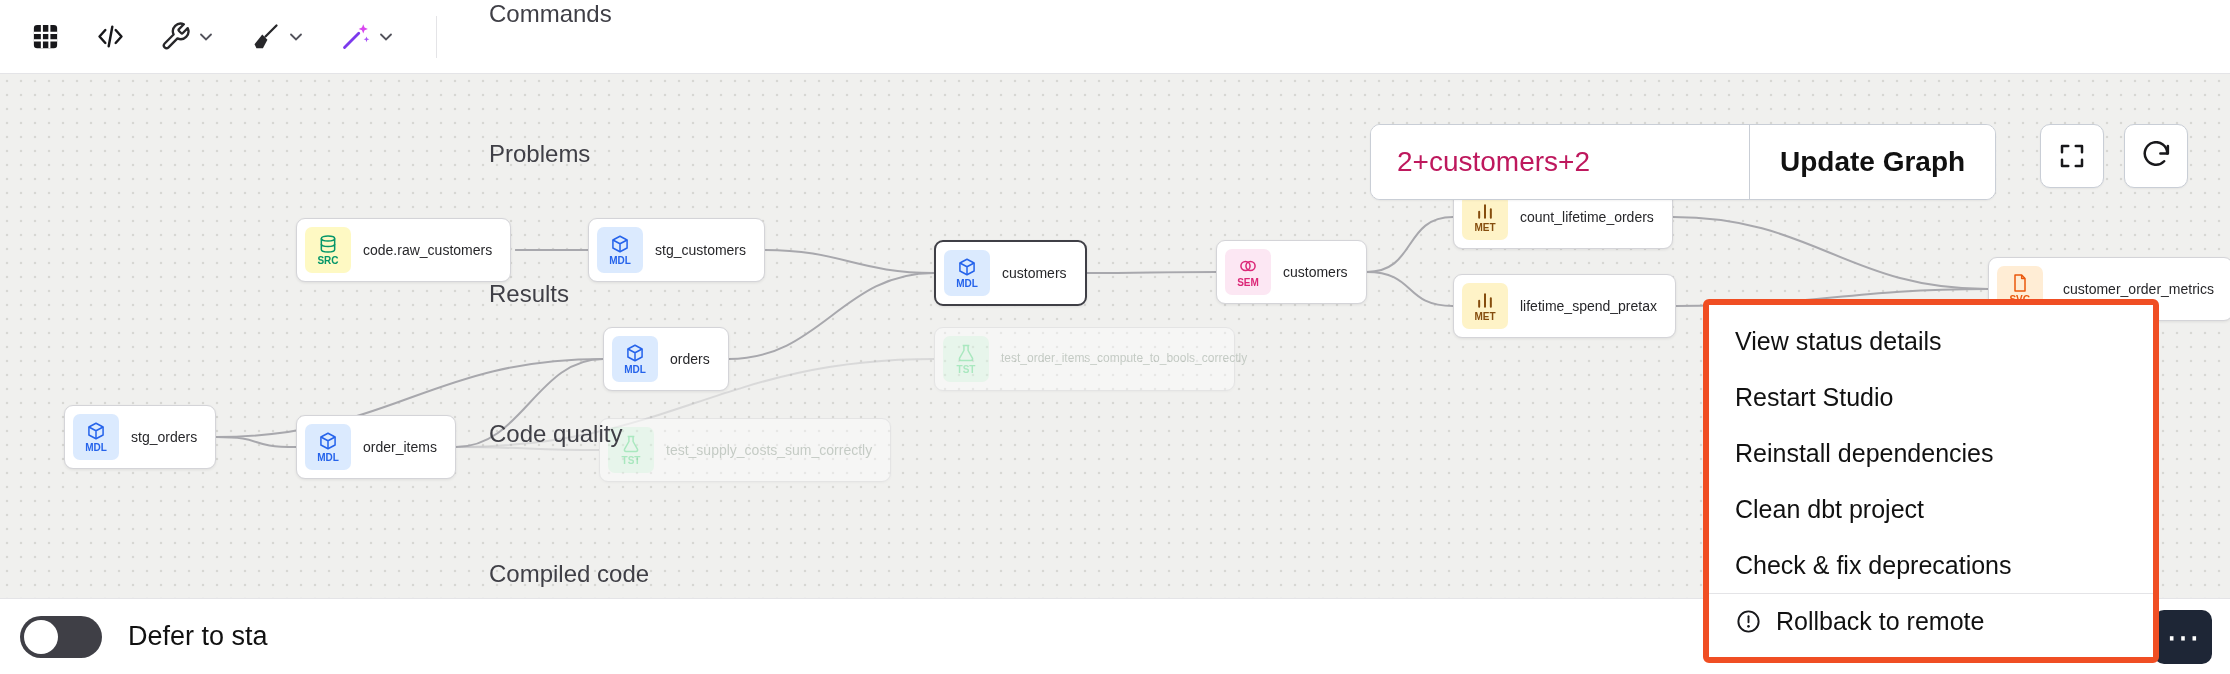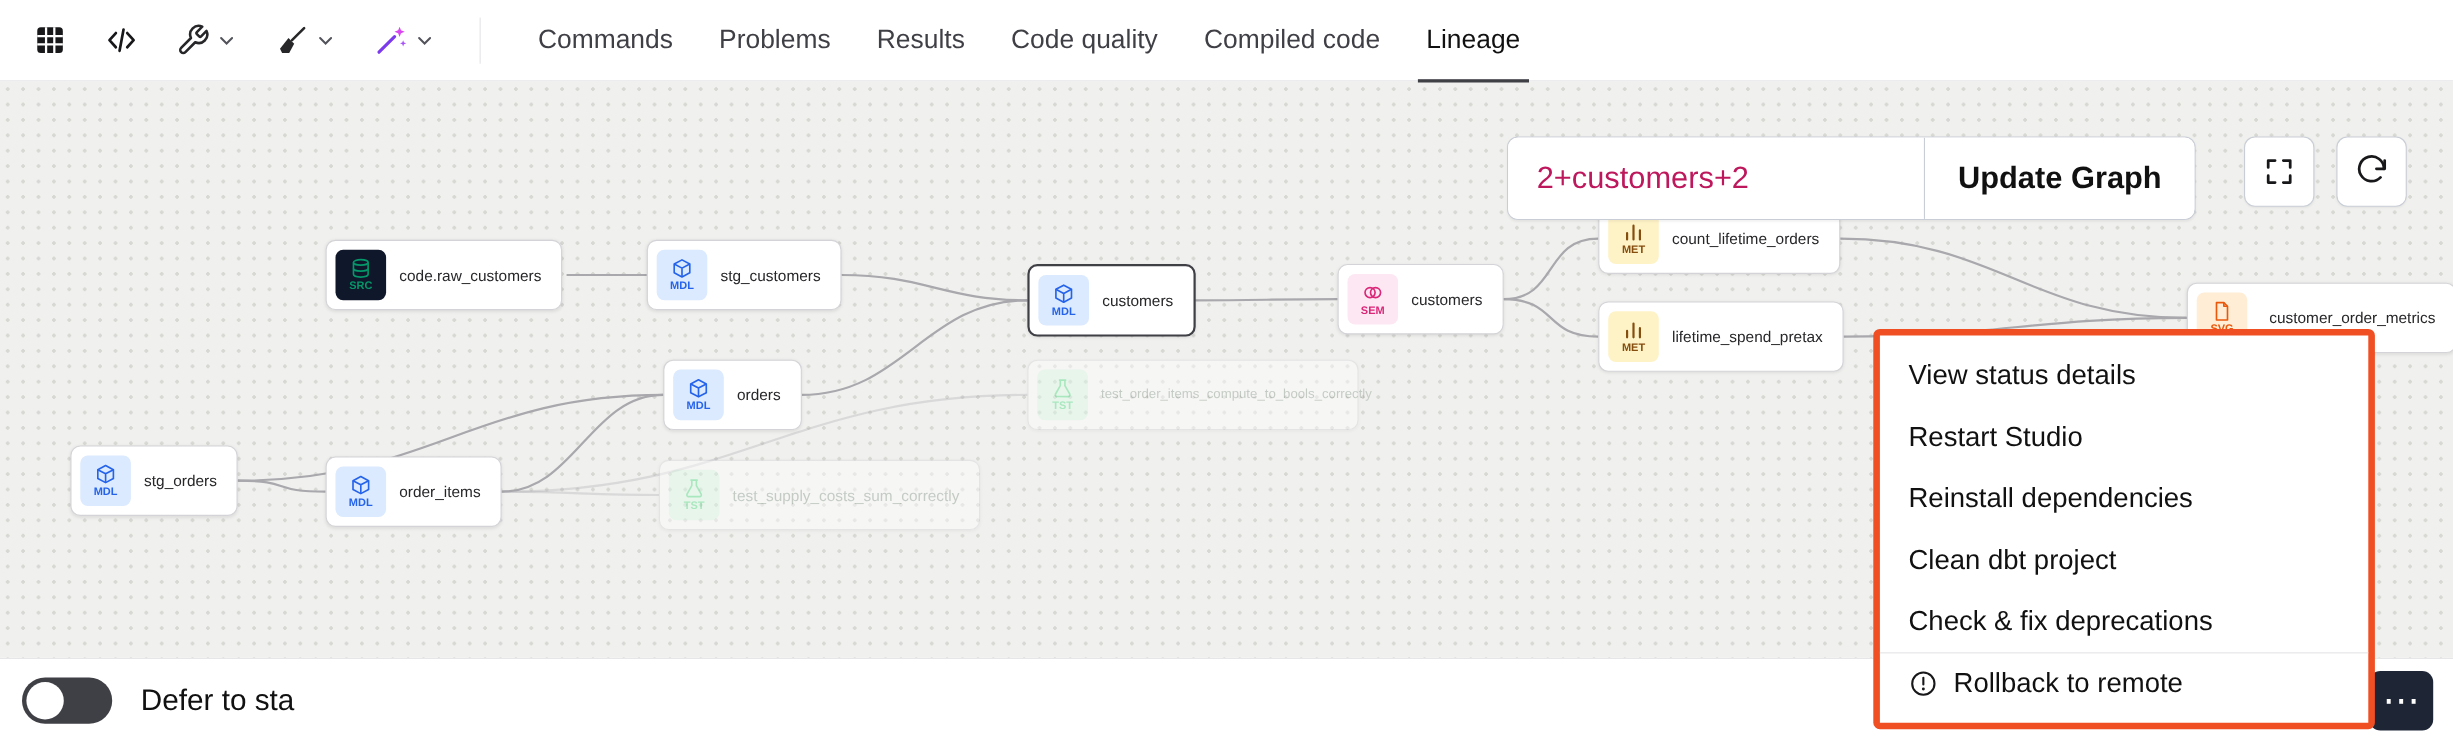--- a/index.html
+++ b/index.html
@@ -13,21 +13,21 @@
   .topbar {
     position:absolute; top:0; left:0; width:2230px; height:74px;
     background:#fff; border-bottom:1px solid #e4e4e7;
     display:flex; align-items:center; z-index:40; padding-left:30px;
   }
   .iconbar { display:flex; align-items:center; gap:34px; }
   .icon-btn { display:flex; align-items:center; gap:5px; cursor:pointer; }
   .icon-btn svg.main { width:31px; height:31px; }
   .icon-btn svg.chev { width:20px; height:20px; }
   .topbar-divider { width:1px; height:42px; background:#e4e4e7; margin-left:40px; }
-  .tabs { display:flex; margin-left:52px; gap:42px; height:74px; }
+  .tabs { display:flex; margin-left:52px; gap:112px; height:74px;flex-direction:column; }
   .tab {
     display:flex; align-items:center; font-size:24px; color:#3f3f46;
     position:relative; cursor:pointer; white-space:nowrap; font-weight:500;
   }
   .tab.active { color:#111; }
   .tab.active::after {
     content:""; position:absolute; bottom:-1px; left:-8px; right:-8px;
     height:3px; background:#3f3f46;
   }
 
@@ -51,21 +51,21 @@
   }
   .node.selected { border:2px solid #3f3f46; }
   .node.faded { opacity:.42; }
   .badge {
     width:46px; height:46px; border-radius:7px; flex:none;
     display:flex; flex-direction:column; align-items:center; justify-content:center;
   }
   .badge svg { width:20px; height:20px; }
   .badge-label { font-size:10px; font-weight:700; margin-top:1px; }
   .badge-MDL { background:#dbeafe; color:#2563eb; }
-  .badge-SRC { background:#0f172a; color:#059669; }
+  .badge-SRC { background:#fef9c3; color:#059669; }
   .badge-SEM { background:#fce7f3; color:#db2777; }
   .badge-MET { background:#fef3c7; color:#854d0e; }
   .badge-TST { background:#dcfce7; color:#4ade80; }
   .badge-SVG { background:#ffedd5; color:#ea580c; }
   .node-name { font-size:14px; color:#27272a; font-weight:500; white-space:nowrap; }
   .node.wrap .node-name { white-space:normal; width:215px; font-size:12px; line-height:1.3; }
   .node.faded .node-name { color:#8a9a8d; }
 
   
   .selector-group {

